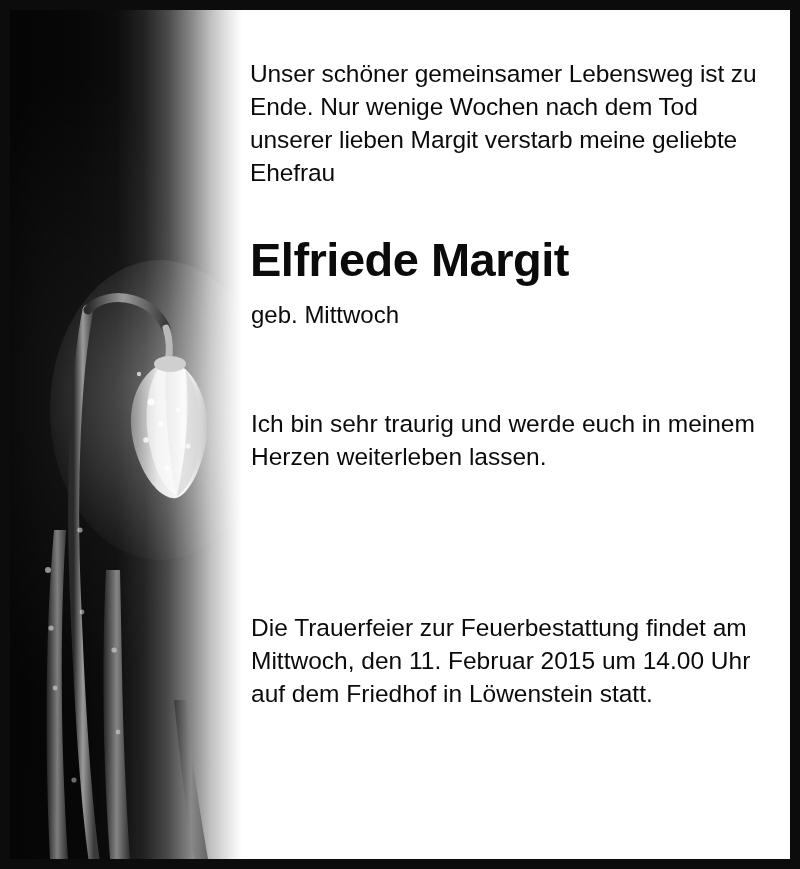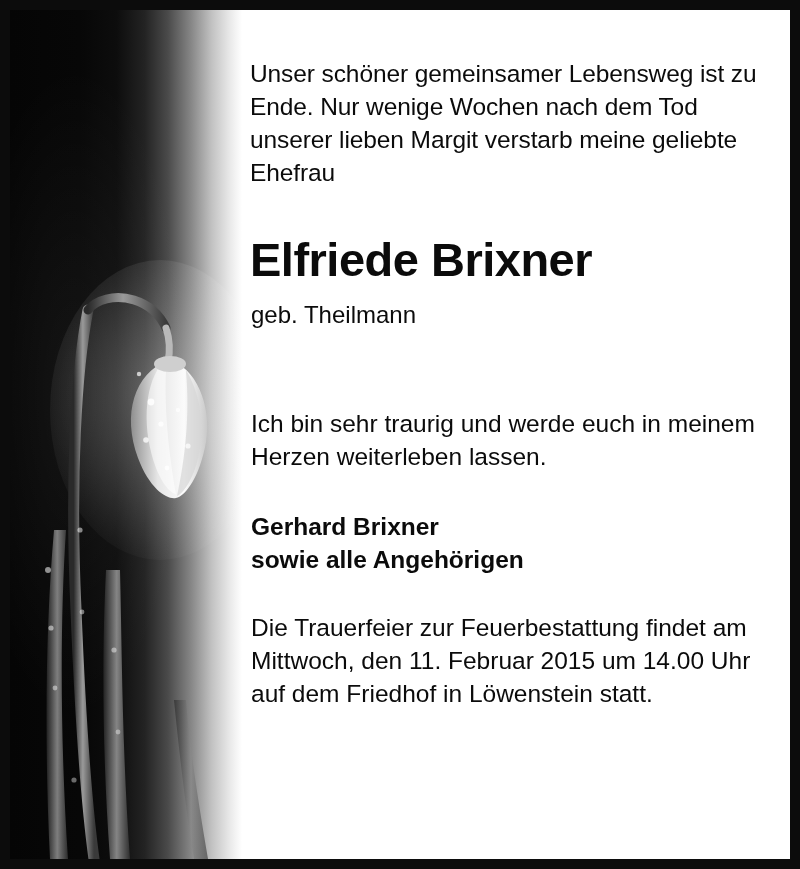--- a/index.html
+++ b/index.html
@@ -201,28 +201,26 @@
         <circle cx="72" cy="602" r="2.4" fill="#ffffff" opacity="0.45"></circle>
         <circle cx="104" cy="640" r="2.6" fill="#ffffff" opacity="0.45"></circle>
         <circle cx="108" cy="722" r="2.4" fill="#ffffff" opacity="0.4"></circle>
         <circle cx="64" cy="770" r="2.6" fill="#ffffff" opacity="0.4"></circle>
       </svg>
     </div>
 
     <div class="content">
       <div class="intro">Unser schöner gemeinsamer Lebensweg ist zu Ende. Nur wenige Wochen nach dem Tod unserer lieben Margit verstarb meine geliebte Ehefrau</div>
 
-      <div class="name">Elfriede Brixner</div>
-
-      <div class="born-name">geb. Theilmann</div>
+      <div class="name">Elfriede Margit</div>
+
+      <div class="born-name">geb. Mittwoch</div>
 
 
       <div class="verse">Ich bin sehr traurig und werde euch in meinem Herzen weiterleben lassen.</div>
 
-      <div class="signers" style="white-space: pre-line;">Gerhard Brixner
-sowie alle Angehörigen</div>
 
       <div class="service">Die Trauerfeier zur Feuerbestattung findet am Mittwoch, den 11. Februar 2015 um 14.00 Uhr auf dem Friedhof in Löwenstein statt.</div>
 
     </div>
 
   </div>
 </div>
 
 </body></html>

